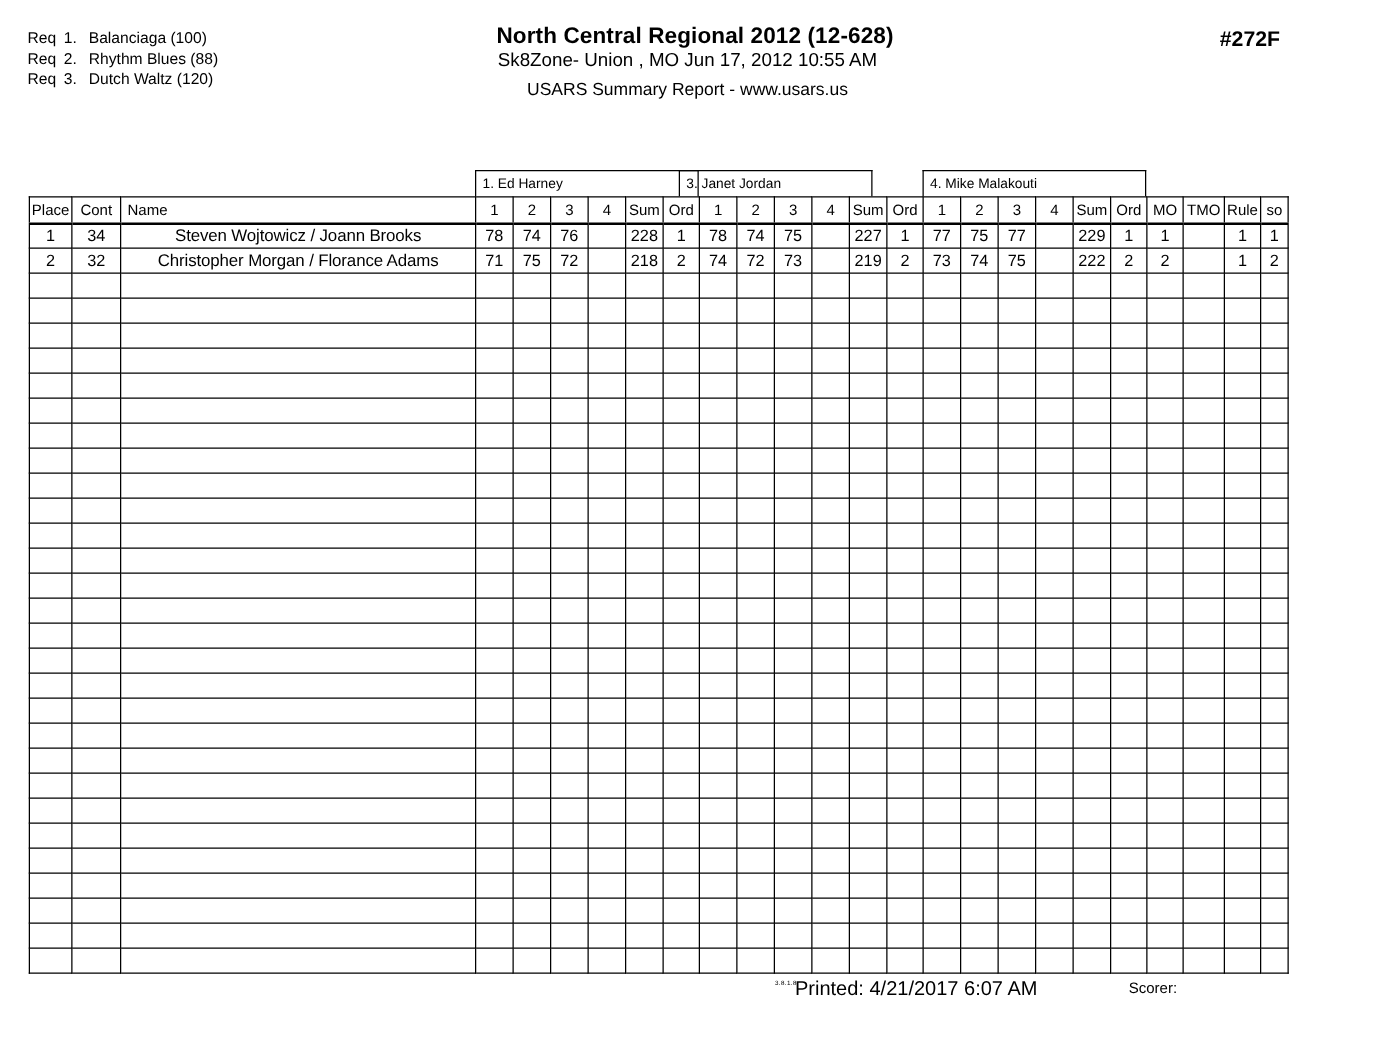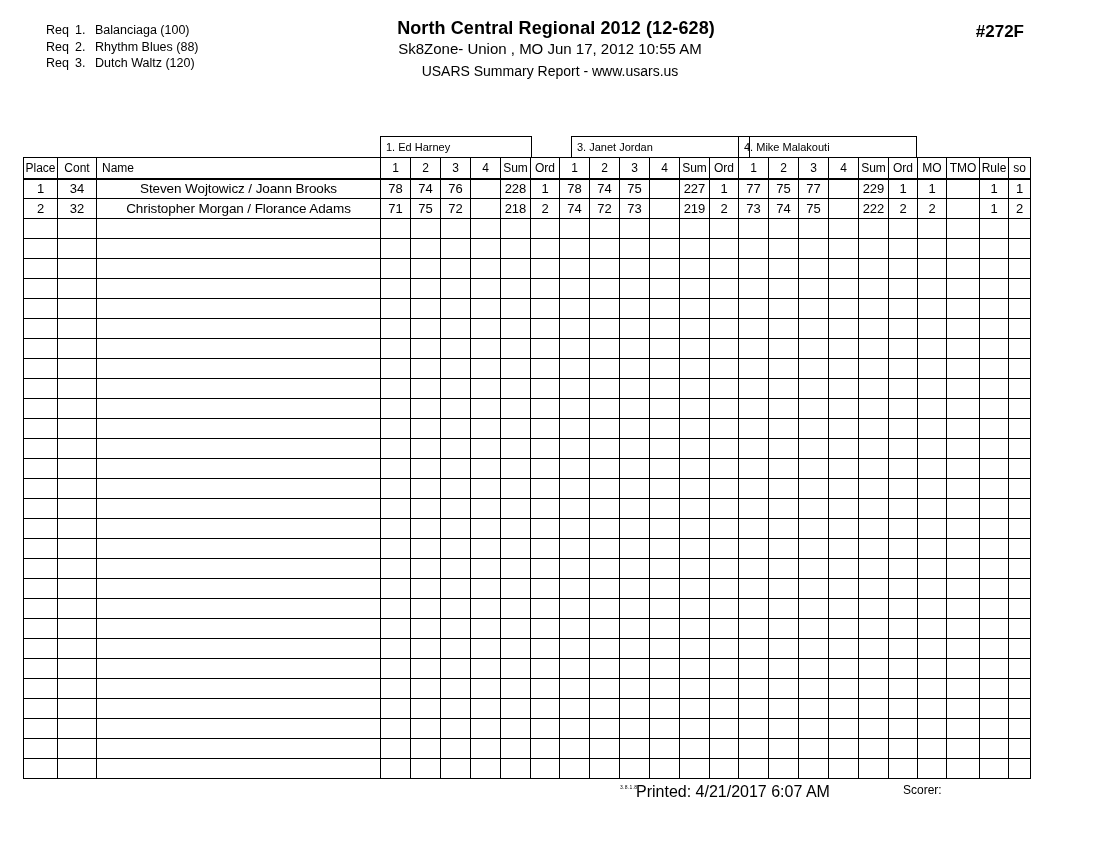--- a/index.html
+++ b/index.html
@@ -18,21 +18,21 @@
 
   
   #req-list {
     position: absolute;
     left: 22px;
     top: 22px;
     font-size: 12.5px;
     line-height: 16.5px;
     white-space: nowrap;
   }
-  .req-row { display: block; margin-left: 24px; }
+  .req-row { display: block; }
   .req-label { display: inline-block; width: 29px; }
   .req-num  { display: inline-block; width: 20px; }
 
   
   #header-block {
     position: absolute;
     left: 0;
     top: 18px;
     width: 1100px;
     text-align: center;
@@ -175,22 +175,22 @@
   </div>
 
 <div id="header-block">
   <div id="event-title">North Central Regional 2012 (12-628)</div>
   <div id="venue-line">Sk8Zone- Union , MO  Jun 17, 2012  10:55 AM</div>
   <div id="report-line">USARS Summary Report - www.usars.us</div>
 </div>
 <div id="event-number">#272F</div>
 
 <div id="judge-captions">
-    <div class="judge-caption" style="left: 380px; width: 152px;">1.  Ed Harney</div>
-    <div class="judge-caption" style="left: 571px; width: 179px;">3.  Janet Jordan</div>
+    <div class="judge-caption" style="left: 380px; width: 179px;">1.  Ed Harney</div>
+    <div class="judge-caption" style="left: 543px; width: 155px;">3.  Janet Jordan</div>
     <div class="judge-caption" style="left: 738px; width: 179px;">4.  Mike Malakouti</div>
   </div>
 
 <table id="score-table">
   <colgroup id="score-colgroup">
       <col style="width: 34px;">
       <col style="width: 39px;">
       <col style="width: 284px;">
       <col style="width: 30px;">
       <col style="width: 30px;">

